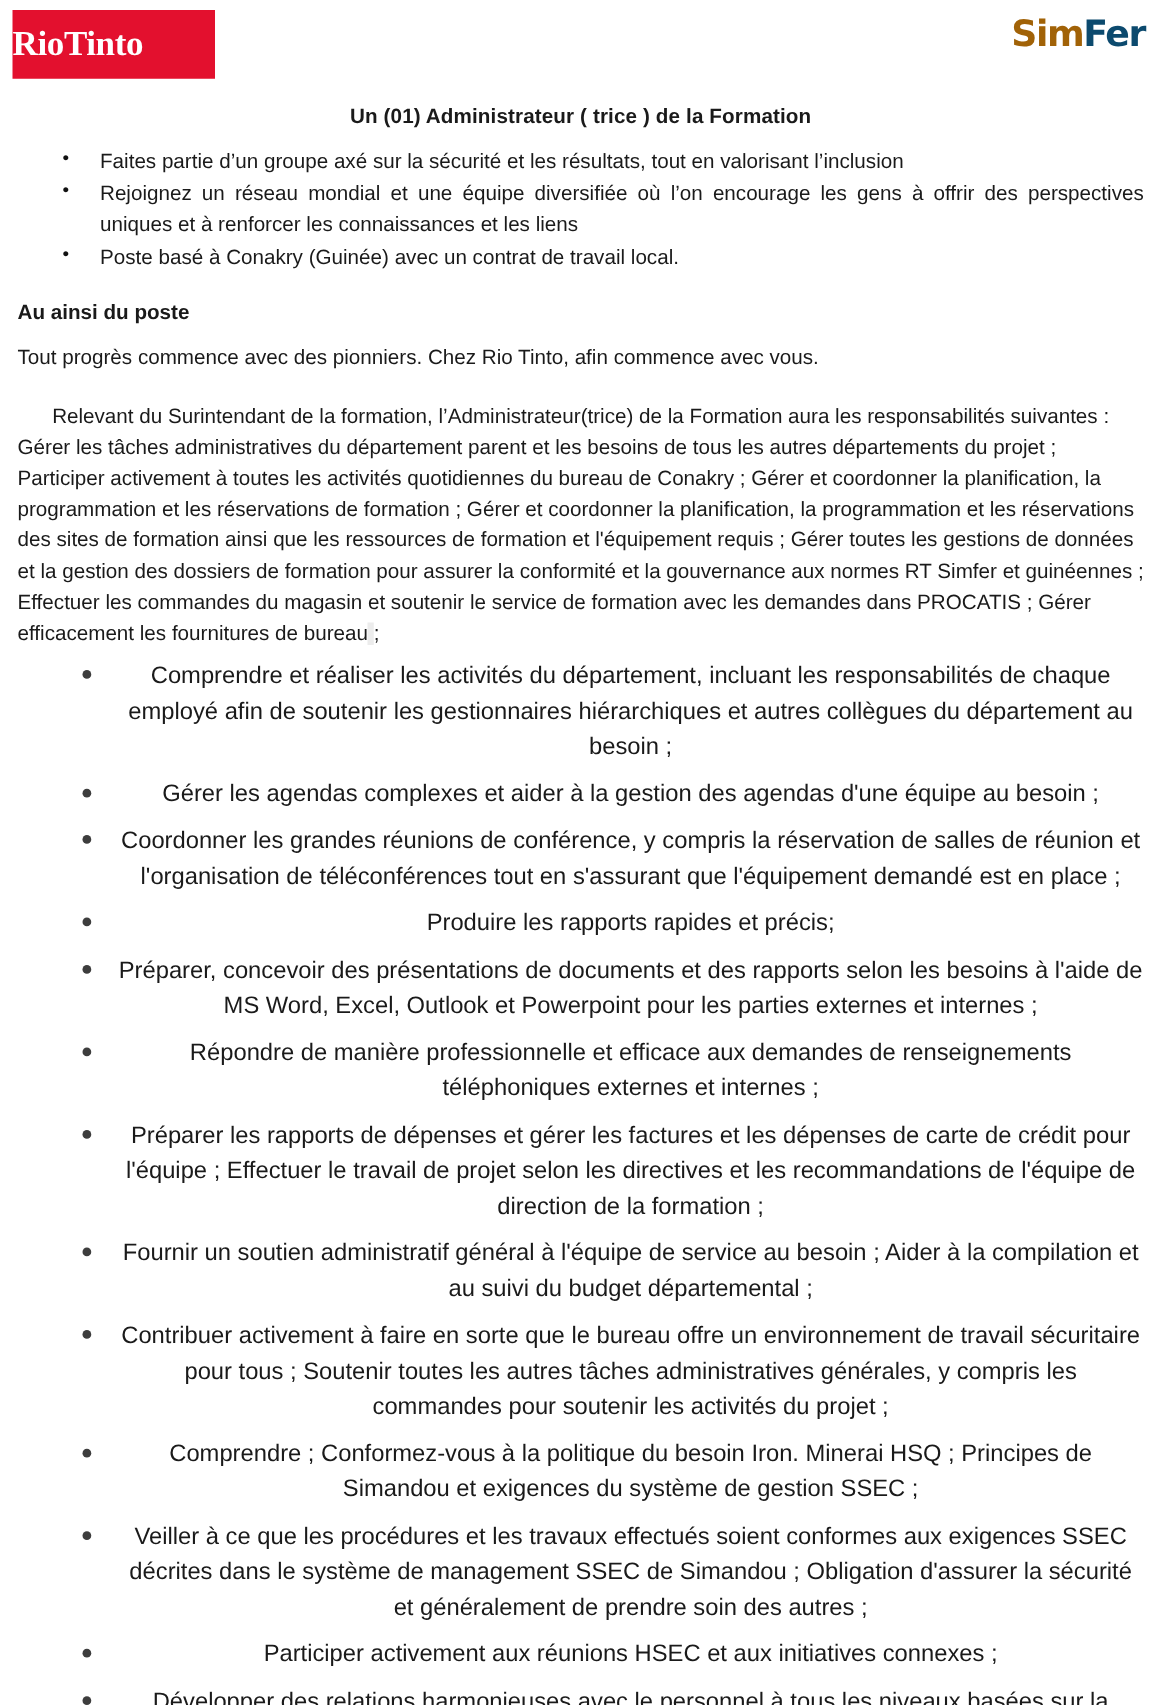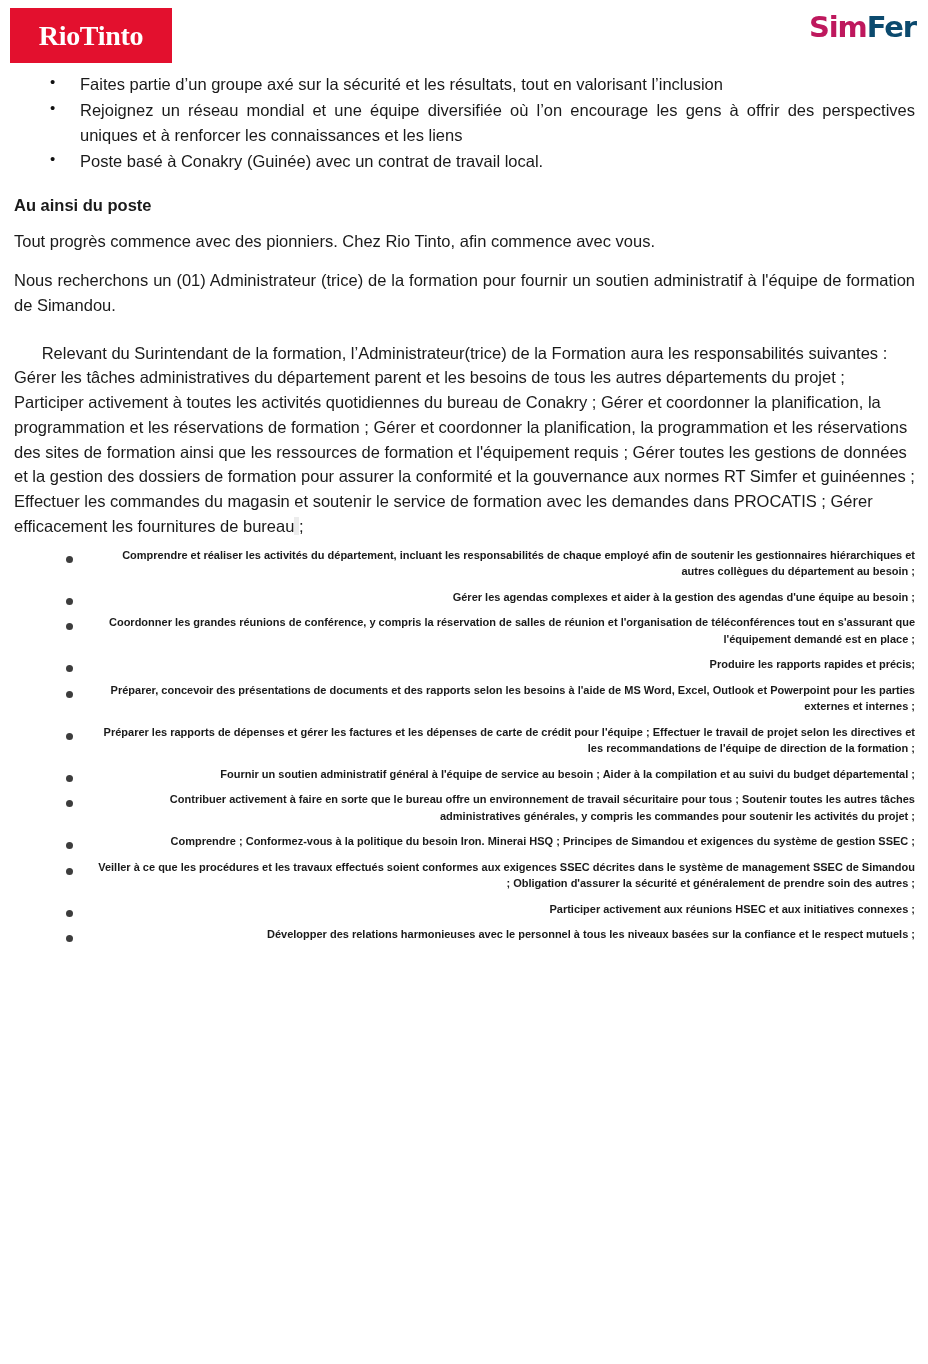--- a/index.html
+++ b/index.html
@@ -25,42 +25,42 @@
   }
   .rt-logo {
     position: absolute;
     left: 10px;
     top: 8px;
     width: 162px;
     height: 55px;
     background: #E3102E;
     display: flex;
     align-items: center;
-    justify-content: center;
+    justify-content: flex-start;
   }
   .rt-logo-text {
     font-family: "Liberation Serif", serif;
     font-weight: 700;
     font-size: 28px;
     color: #ffffff;
     letter-spacing: -0.3px;
     line-height: 1;
   }
   .simfer-logo {
     position: absolute;
     right: 12px;
     top: 13px;
     font-family: "DejaVu Sans", sans-serif;
     font-weight: 700;
     font-size: 29px;
     letter-spacing: -1.1px;
     line-height: 1;
     white-space: nowrap;
   }
-  .simfer-sim { color: #be185d; }
+  .simfer-sim { color: #a16207; }
   .simfer-fer { color: #0c4a6e; }
 
   
   .page {
     padding: 0 13px 0 14px;
     box-sizing: border-box;
     width: 928px;
   }
 
   .doc-title {
@@ -128,24 +128,23 @@
   
   ul.duty-list {
     list-style: none;
     margin: 8px 0 0 0;
     padding: 0;
   }
   ul.duty-list > li {
     position: relative;
     padding-left: 80px;
     margin-bottom: 9px;
-    font-size: 11px;
+    font-size: 19px;
     line-height: 1.5;
-    text-align: right;
-    font-weight: bold;
+    text-align: center;
   }
   ul.duty-list > li::before {
     content: "";
     position: absolute;
     left: 52px;
     top: 9px;
     width: 7px;
     height: 7px;
     border-radius: 50%;
     background: #3d3d3d;
@@ -158,42 +157,43 @@
   <div class="rt-logo">
     <span class="rt-logo-text">RioTinto</span>
   </div>
   <div class="simfer-logo">
     <span class="simfer-sim">Sim</span><span class="simfer-fer">Fer</span>
   </div>
 </div>
 
 <div class="page">
 
+  <div class="doc-title">Un (01) Administrateur ( trice ) de la  Formation</div>
 
   <ul class="intro-list">
     <li>Faites partie d’un groupe axé sur la sécurité et les résultats, tout en valorisant l’inclusion</li>
     <li>Rejoignez un réseau mondial et une équipe diversifiée où l’on encourage les gens à offrir des perspectives uniques et à renforcer les connaissances et les liens</li>
     <li>Poste basé à Conakry (Guinée) avec un contrat de travail local.</li>
   </ul>
 
   <h2 class="section-heading">Au ainsi du poste</h2>
 
   <p class="para">Tout progrès commence avec des pionniers. Chez Rio Tinto, afin commence avec vous.</p>
-  <p class="para tight">Nous recherchons un (01) Administrateur (trice) de la formation pour fournir un soutien administratif à l'équipe de formation de Simandou.</p>
 
   <p class="responsibilities-intro">Relevant du Surintendant de la formation, l’Administrateur(trice) de la Formation aura les responsabilités suivantes :</p>
 
   <p class="responsibilities-body"><span>Gérer les tâches administratives du département parent et les besoins de tous les autres départements du projet ; Participer activement à toutes les activités quotidiennes du bureau de Conakry ; Gérer et coordonner la planification, la programmation et les réservations de formation ; Gérer et coordonner la planification, la programmation et les réservations des sites de formation ainsi que les ressources de formation et l'équipement requis ; Gérer toutes les gestions de données et la gestion des dossiers de formation pour assurer la conformité et la gouvernance aux normes RT Simfer et guinéennes ; Effectuer les commandes du magasin et soutenir le service de formation avec les demandes dans PROCATIS ; Gérer efficacement les fournitures de bureau</span><span class="hl-space">&nbsp;</span><span>;</span></p>
 
   <ul class="duty-list">
     <li>Comprendre et réaliser les activités du département, incluant les responsabilités de chaque employé afin de soutenir les gestionnaires hiérarchiques et autres collègues du département au besoin ;</li>
     <li>Gérer les agendas complexes et aider à la gestion des agendas d'une équipe au besoin ;</li>
     <li>Coordonner les grandes réunions de conférence, y compris la réservation de salles de réunion et l'organisation de téléconférences tout en s'assurant que l'équipement demandé est en place ;</li>
     <li>Produire les rapports rapides et précis;</li>
     <li>Préparer, concevoir des présentations de documents et des rapports selon les besoins à l'aide de MS Word, Excel, Outlook et Powerpoint pour les parties externes et internes ;</li>
+    <li>Répondre de manière professionnelle et efficace aux demandes de renseignements téléphoniques externes et internes ;</li>
     <li>Préparer les rapports de dépenses et gérer les factures et les dépenses de carte de crédit pour l'équipe ; Effectuer le travail de projet selon les directives et les recommandations de l'équipe de direction de la formation ;</li>
     <li>Fournir un soutien administratif général à l'équipe de service au besoin ; Aider à la compilation et au suivi du budget départemental ;</li>
     <li>Contribuer activement à faire en sorte que le bureau offre un environnement de travail sécuritaire pour tous ; Soutenir toutes les autres tâches administratives générales, y compris les commandes pour soutenir les activités du projet ;</li>
     <li>Comprendre ; Conformez-vous à la politique du besoin Iron. Minerai HSQ ; Principes de Simandou et exigences du système de gestion SSEC ;</li>
     <li>Veiller à ce que les procédures et les travaux effectués soient conformes aux exigences SSEC décrites dans le système de management SSEC de Simandou ; Obligation d'assurer la sécurité et généralement de prendre soin des autres ;</li>
     <li>Participer activement aux réunions HSEC et aux initiatives connexes ;</li>
     <li>Développer des relations harmonieuses avec le personnel à tous les niveaux basées sur la confiance et le respect mutuels ;</li>
 
   </ul>
 

